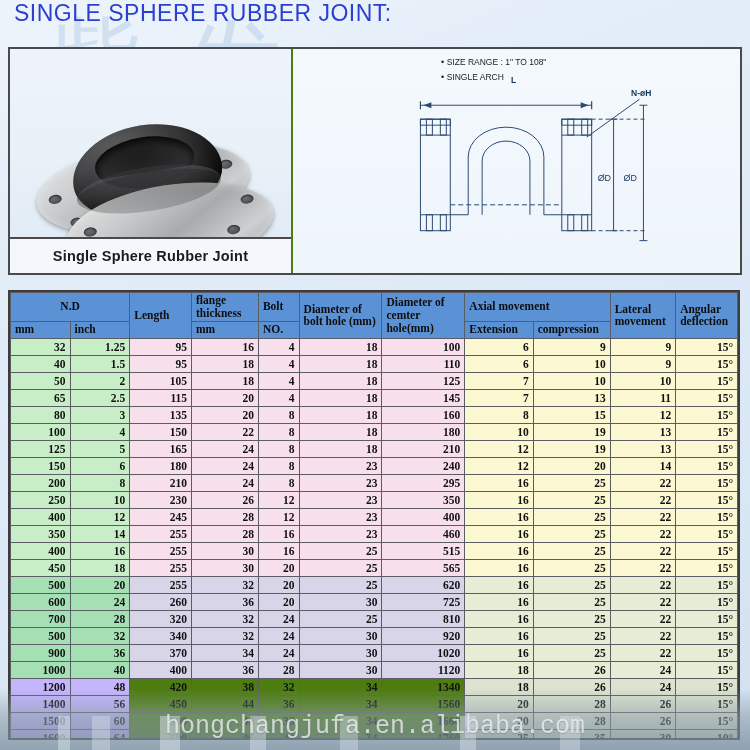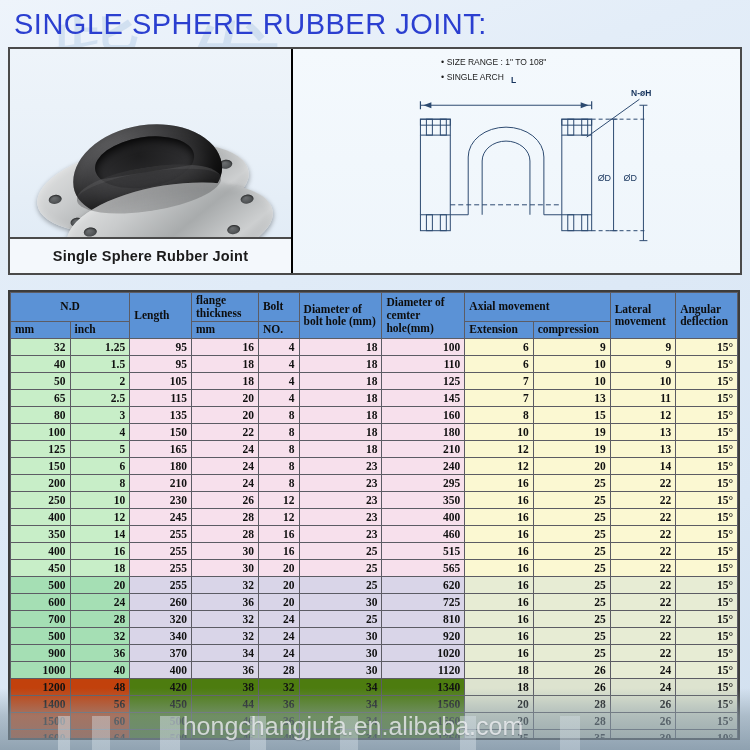--- a/index.html
+++ b/index.html
@@ -25,24 +25,24 @@
   }
   .wm-cjk2 {
     position: absolute; left: 10px; top: 86px;
     font-size: 46px; line-height: 1;
     color: rgba(120,160,205,0.20);
     font-family: "Liberation Serif", serif;
     letter-spacing: 4px;
     pointer-events: none; user-select: none;
   }
   .wm-bottom {
-    position: absolute; left: 16px; top: 712px; width: 674px;
+    position: absolute; left: 0; top: 712px; width: 750px;
     text-align: center;
     font-size: 25px;
-    font-family: Liberation Sans, sans-serif;
+    font-family: Liberation Mono, monospace;
     color: rgba(250,250,252,0.72);
     text-shadow: 0 1px 1px rgba(90,100,110,0.35);
     letter-spacing: 0px;
     pointer-events: none; user-select: none;
     z-index: 40;
   }
   .wm-city {
     position: absolute; left: 0; bottom: 0; width: 750px; height: 62px;
     background: linear-gradient(180deg, rgba(150,165,175,0.0) 0%, rgba(140,158,170,0.55) 45%, rgba(120,140,155,0.75) 100%);
     pointer-events: none;
@@ -54,40 +54,40 @@
     background:
       linear-gradient(90deg, transparent 0 18px, rgba(215,225,232,.5) 18px 30px, transparent 30px 52px,
       rgba(215,225,232,.42) 52px 70px, transparent 70px 120px, rgba(215,225,232,.5) 120px 140px,
       transparent 140px 210px, rgba(215,225,232,.45) 210px 226px, transparent 226px 300px,
       rgba(215,225,232,.4) 300px 318px, transparent 318px 420px, rgba(215,225,232,.45) 420px 436px,
       transparent 436px 520px, rgba(215,225,232,.4) 520px 540px, transparent 540px 640px);
   }
 
   
   .title {
-    position: absolute; left: 14px; top: 8px;
-    font-size: 29px;
+    position: absolute; left: 14px; top: 0;
+    font-size: 23px;
     font-family: "Liberation Sans", sans-serif;
     color: #2b3fd0;
     letter-spacing: 0.5px;
     white-space: nowrap;
     z-index: 10;
   }
 
   
   .panels {
     position: absolute; left: 8px; top: 47px;
     width: 734px; height: 228px;
     display: flex;
     border: 2px solid #4a4a4a;
     background: #f2f7fc;
     z-index: 5;
   }
   .panel { display: flex; flex-direction: column; }
-  .panel.left { width: 283px; border-right: 2px solid #000000; }
+  .panel.left { width: 283px; border-right: 2px solid #4d7c0f; }
   .panel.right { flex: 1; }
   .panel-body { flex: 1; position: relative; overflow: hidden; }
   .panel-cap {
     height: 36px; border-top: 2px solid #4a4a4a;
     display: flex; align-items: center; justify-content: center;
     font-family: "Liberation Sans", sans-serif;
     font-size: 14.5px; font-weight: bold; color: #1b1b1b;
     background: #f4f8fc;
     letter-spacing: .2px;
   }
@@ -179,21 +179,21 @@
     padding: 1px 4px;
   }
   thead th.ctr { text-align: center; }
   tbody td { text-align: right; font-weight: bold; font-size: 11.5px; }
   tbody td.grp-nd  { background: #c8eec8; }
   tbody td.grp-dim { background: #f7e0ec; }
   tbody td.grp-mov { background: #fbf8d2; }
   tbody tr.deep td.grp-nd  { background: #a5dfb4; }
   tbody tr.deep td.grp-dim { background: #d9d5e8; }
   tbody tr.deep td.grp-mov { background: #e7ecd4; }
-  tbody tr.deeper td.grp-nd  { background: #c2410c; }
+  tbody tr.deeper td.grp-nd  { background: #c4b5fd; }
   tbody tr.deeper td.grp-dim { background: #4d7c0f; }
   tbody tr.deeper td.grp-mov { background: #dde3cf; }
 </style>
 </head>
 <body>
 
 <div class="wm-cjk">紫 发</div>
 <div class="wm-cjk2">HANG</div>
 
 <div class="title">SINGLE  SPHERE RUBBER JOINT:</div>

